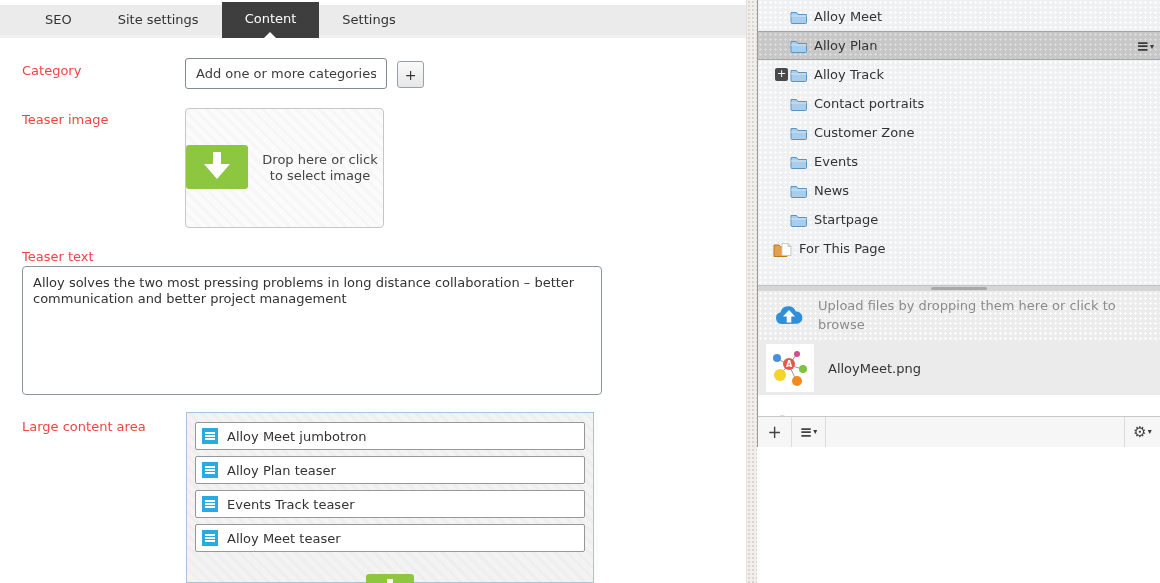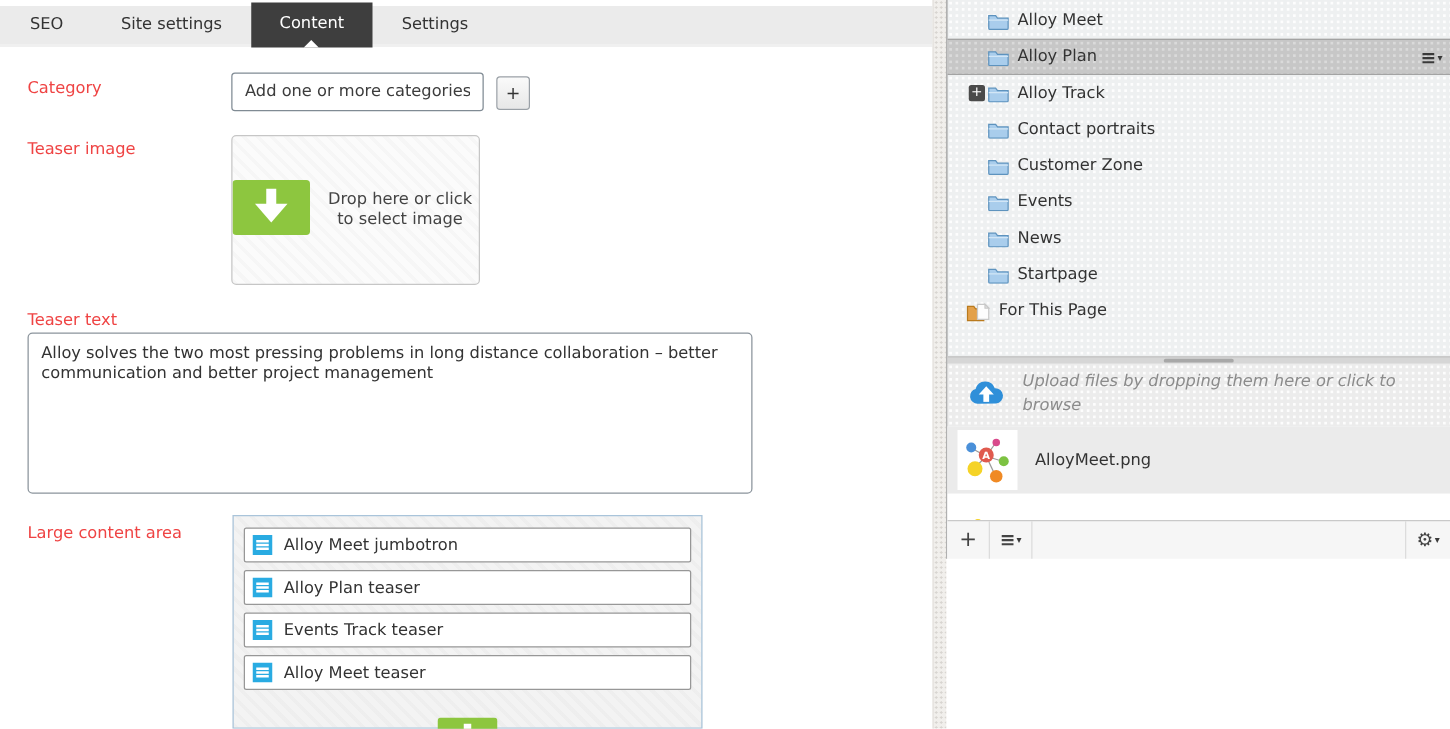--- a/index.html
+++ b/index.html
@@ -4,21 +4,21 @@
 <style>
   * { margin:0; padding:0; box-sizing:border-box; }
   html,body { width:1160px; height:583px; overflow:hidden;
     font-family:"DejaVu Sans","Liberation Sans",sans-serif; font-size:13px; color:#333; }
   .stage { position:relative; width:1160px; height:583px; background:#fff; }
 
   
   .main { position:absolute; left:0; top:0; width:746px; height:583px; background:#fff; }
   .tabbar { position:relative; height:40px;
     background:linear-gradient(#ffffff 0 5px,#ebebeb 5px 35px,#f0f0f0 35px 38px,#ffffff 38px);
-    display:flex; align-items:flex-start; padding-left:1px;text-align:center; }
+    display:flex; align-items:flex-start; padding-left:22px;text-align:center; }
   .tab { margin-top:5px; height:30px; line-height:30px; padding:0 23px; color:#333; cursor:pointer; }
   .tab.active { position:relative; margin-top:2px; height:36px; line-height:34px;
     background:#3e3e3e; color:#fff; }
   .tab.active::after { content:""; position:absolute; left:50%; margin-left:-6px; bottom:0;
     border-left:6px solid transparent; border-right:6px solid transparent; border-bottom:6px solid #fff; }
 
   .flabel { position:absolute; left:22px; color:#ef4444; }
   .cat-input { position:absolute; left:185px; top:58px; width:202px; height:31px;
     border:1px solid #808b94; border-radius:3px; padding:0 10px; font:13px "DejaVu Sans",sans-serif; color:#333; background:#fff; }
   .cat-input::placeholder { color:#3c3c3c; opacity:1; }
@@ -29,21 +29,21 @@
   .dropzone { position:absolute; left:185px; top:108px; width:199px; height:120px;
     border:1px solid #c6c6c6; border-radius:4px; background:#fbfbfb;
     background-image:repeating-linear-gradient(45deg, rgba(0,0,0,0.018) 0 3px, transparent 3px 8px);
     display:flex; flex-direction:row; align-items:center; justify-content:center; gap:9px; cursor:pointer; }
   .dz-text { width:150px; text-align:center; color:#444; line-height:1.25; }
 
   .teaser-textarea { position:absolute; left:22px; top:266px; width:580px; height:129px;
     border:1px solid #8b949c; border-radius:4px; padding:8px 10px; resize:none;
     font:13px "DejaVu Sans",sans-serif; color:#333; line-height:1.25; background:#fff; }
 
-  .careabox { position:absolute; left:186px; top:412px; width:376px; height:171px;
+  .careabox { position:absolute; left:186px; top:412px; width:408px; height:171px;
     border:1px solid #a9c4da; background:#f3f3f3;
     background-image:repeating-linear-gradient(45deg, rgba(0,0,0,0.02) 0 3px, transparent 3px 8px);
     padding:9px 8px 0 8px;text-align:right; }
   .block-row { height:28px; margin-bottom:6px; background:#fff; border:1px solid #979797;
     border-radius:2px; display:flex; align-items:center; gap:9px; padding-left:6px; cursor:pointer; }
   .block-icon { width:16px; height:16px; flex:0 0 16px; display:inline-block; }
   .carea-drop { margin-top:22px; display:flex; justify-content:center; }
 
   
   .vscroll { position:absolute; left:746px; top:0; width:11px; height:583px;
@@ -70,21 +70,21 @@
   .ctx .bars { font-size:15px; font-weight:bold; line-height:1; }
   .caret { font-size:8px; line-height:1; color:#3a3a3a; }
 
   .splitter { position:absolute; left:0; top:285px; width:100%; height:6px; background:#d6d6d6;
     border-top:1px solid #c2c2c2; cursor:row-resize; }
   .grip { width:56px; height:3px; background:#a8a8a8; margin:1px auto 0; border-radius:2px; }
 
   .upload { position:absolute; left:0; top:291px; width:100%; height:50px; background:#ececec;
     background-image:radial-gradient(rgba(255,255,255,0.9) 1px, transparent 1.2px); background-size:5px 5px;
     display:flex; align-items:center; gap:14px; padding-left:16px; cursor:pointer; }
-  .utext { width:310px; color:#8b8b8b; line-height:1.45;font-style:italic; }
+  .utext { width:310px; color:#8b8b8b; line-height:1.45; }
 
   .files { position:absolute; left:0; top:341px; width:100%; height:211px; background:#fff; }
   .frow { position:relative; height:54px; display:flex; align-items:center; cursor:pointer; background:#fff; }
   .frow.selected { background:#ebebeb; }
   .thumb { width:48px; height:48px; margin-left:8px; background:#fff; display:flex;
     align-items:center; justify-content:center; }
   .fname { margin-left:14px; color:#333; }
 
   .rtoolbar { position:absolute; left:0; bottom:0; width:100%; height:31px; background:#f6f6f6;
     border-top:1px solid #c9c9c9; display:flex; align-items:stretch; }

